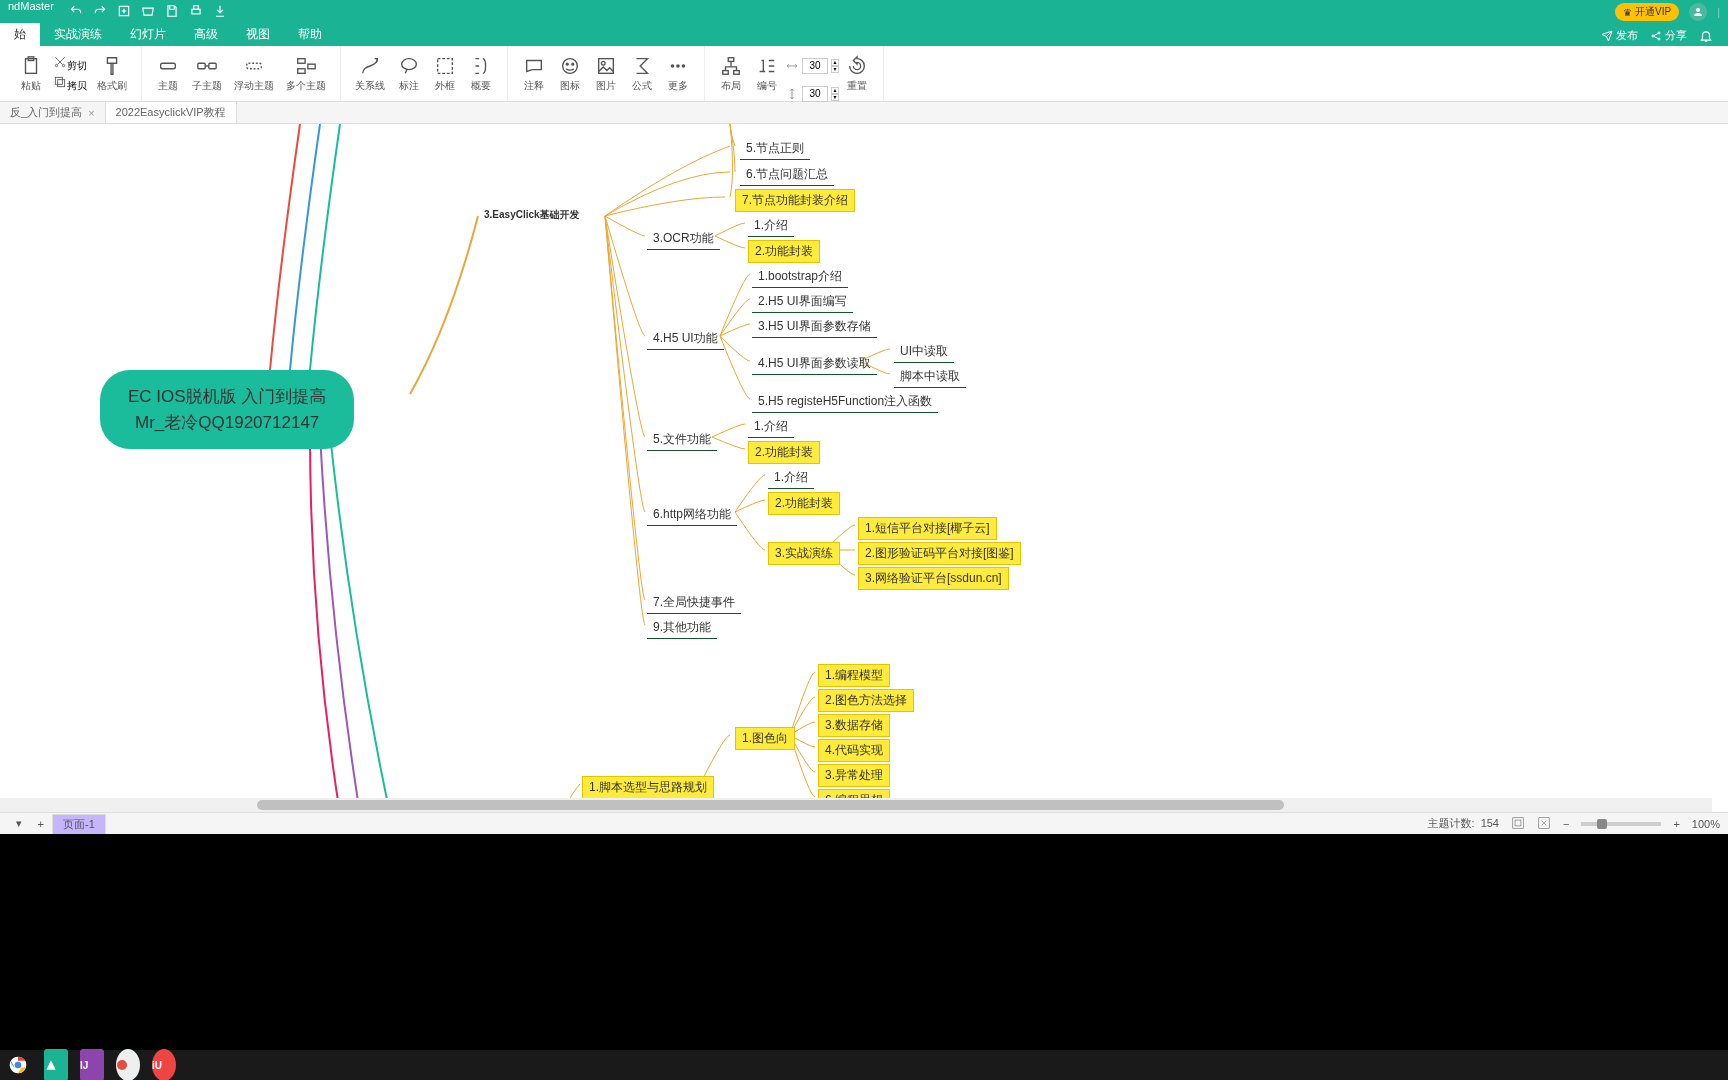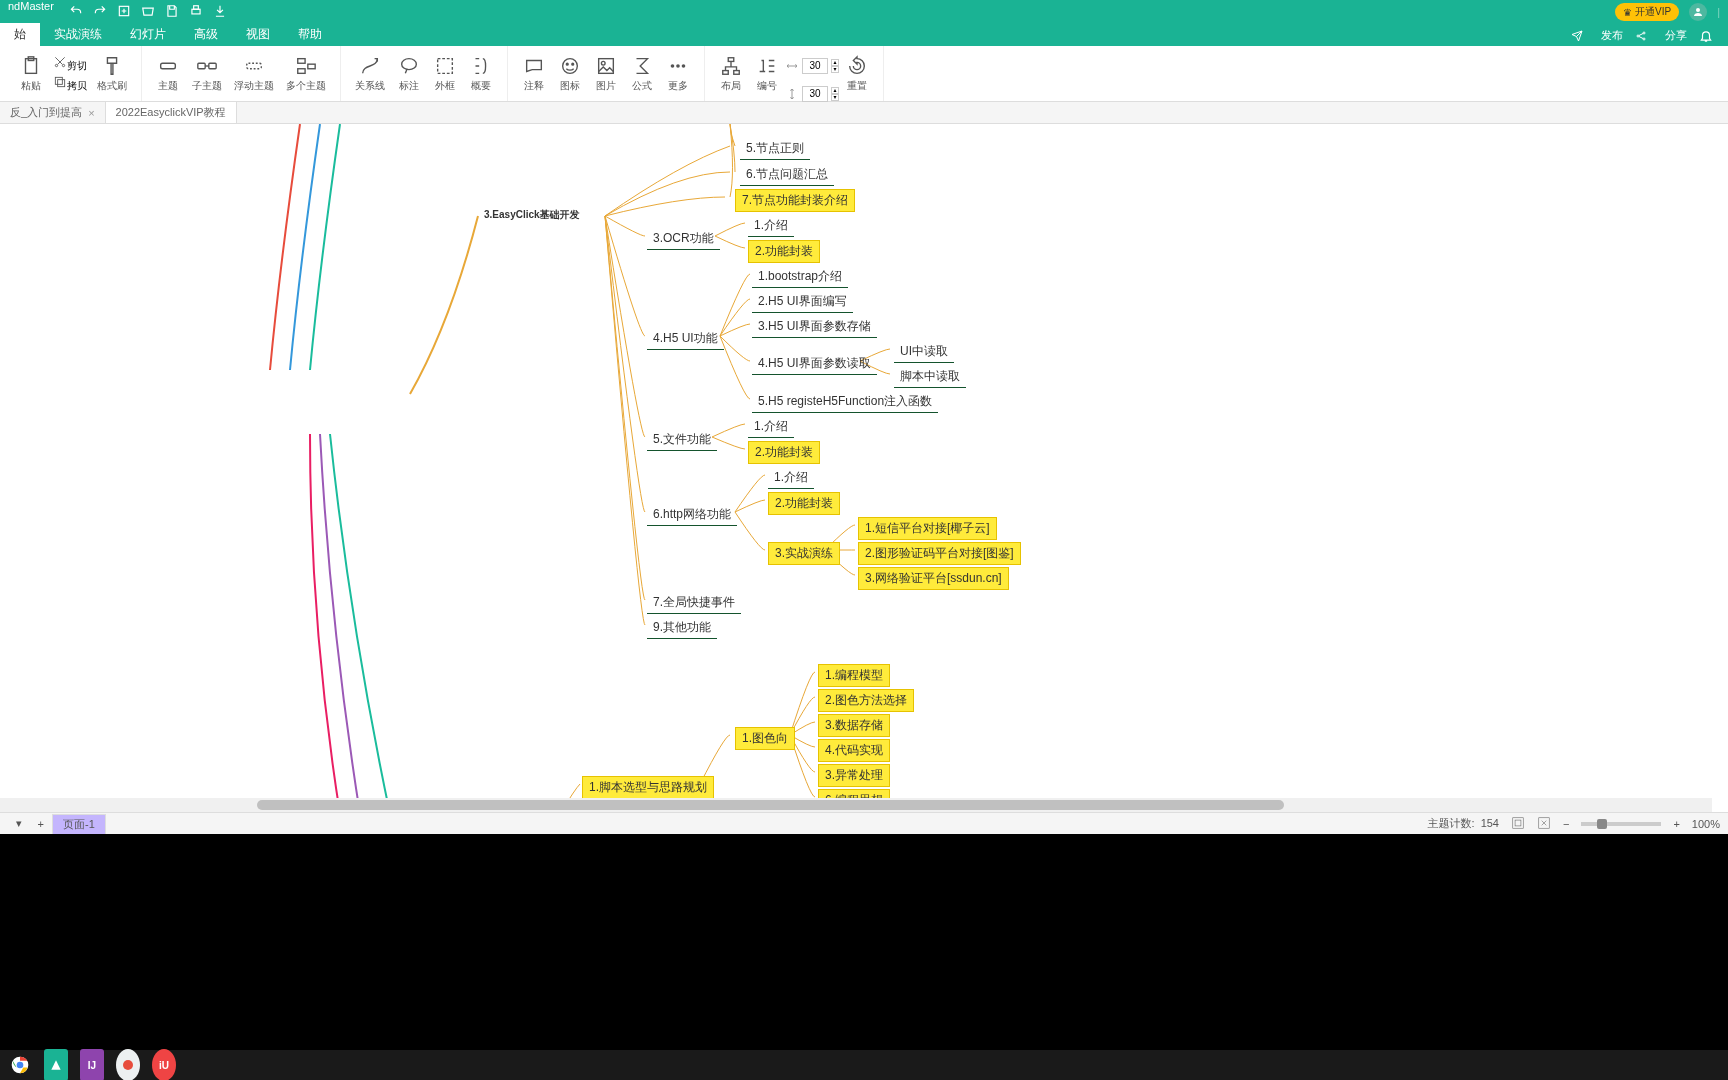--- a/index.html
+++ b/index.html
@@ -12,21 +12,21 @@
 .qat svg { width: 14px; height: 14px; }
 .title-bar-right { margin-left: auto; display: flex; align-items: center; gap: 10px; }
 .vip-btn { background: #ffc107; color: #333; padding: 2px 8px; border-radius: 10px; font-size: 10px; display: flex; align-items: center; gap: 3px; }
 .avatar { width: 18px; height: 18px; border-radius: 50%; background: #4db8a0; display: flex; align-items: center; justify-content: center; }
 
 
 .menu-bar { background: #1ab394; height: 22px; display: flex; align-items: flex-end; padding: 0 0 0 0; color: #fff; font-size: 12px; }
 .menu-item { padding: 3px 14px; cursor: pointer; }
 .menu-item.active { background: #fff; color: #333; }
 .menu-bar-right { margin-left: auto; display: flex; align-items: center; gap: 12px; padding-right: 15px; padding-bottom: 3px; }
-.menu-bar-right span { display: flex; align-items: center; gap: 18px; font-size: 11px; }
+.menu-bar-right span { display: flex; align-items: center; gap: 3px; font-size: 11px; }
 
 
 .toolbar { background: #fff; height: 56px; border-bottom: 1px solid #ddd; display: flex; align-items: center; padding: 0 5px; }
 .tool-group { display: flex; align-items: center; border-right: 1px solid #eee; padding: 0 8px; height: 100%; }
 .tool-btn { display: flex; flex-direction: column; align-items: center; justify-content: center; padding: 2px 6px; cursor: pointer; font-size: 10px; color: #555; gap: 2px; }
 .tool-btn-big { min-width: 36px; }
 .tool-btn svg { width: 22px; height: 22px; }
 .tool-btn-small { flex-direction: row; font-size: 10px; gap: 4px; padding: 1px 4px; }
 .tool-btn-small svg { width: 14px; height: 14px; }
 .tool-col { display: flex; flex-direction: column; gap: 0px; }
@@ -61,21 +61,21 @@
 .zoom-slider { width: 80px; height: 4px; background: #ccc; position: relative; }
 .zoom-thumb { position: absolute; left: 20%; top: -3px; width: 10px; height: 10px; background: #888; border-radius: 2px; }
 
 
 .h-scroll { position: absolute; bottom: 268px; left: 0; right: 16px; height: 14px; background: #f0f0f0; }
 .h-scroll-thumb { position: absolute; left: 15%; width: 60%; height: 10px; top: 2px; background: #c0c0c0; border-radius: 5px; }
 
 
 .blank-area { position: absolute; bottom: 30px; left: 0; right: 0; height: 216px; background: #000; }
 .taskbar { position: absolute; bottom: 0; left: 0; right: 0; height: 30px; background: #1a1a1a; display: flex; align-items: center; padding: 0 8px; gap: 12px; }
-.task-icon { width: 24px; height: 32px; display: flex; align-items: center; justify-content: center; border-radius: 3px; }
+.task-icon { width: 24px; height: 32px; display: flex; align-items: center; border-radius: 3px; }
 
 .sheet-ctrl { padding: 2px 8px; cursor: pointer; }
 </style>
 </head>
 <body>
 
 <div class="title-bar">
   <span class="app-name">ndMaster</span>
   <div class="qat">
     <span><svg viewBox="0 0 24 24" fill="none" stroke="#fff" stroke-width="2">
@@ -378,20 +378,24 @@
     <path d="M 560 690 Q 575 665 580 660" stroke="#e8a838" fill="none"></path>
     <path d="M 700 660 Q 725 611 730 611" stroke="#e8a838" fill="none"></path>
     <path d="M 790 611 Q 810 548 815 548" stroke="#e8a838" fill="none"></path>
     <path d="M 790 611 Q 810 573 815 573" stroke="#e8a838" fill="none"></path>
     <path d="M 790 611 Q 810 598 815 598" stroke="#e8a838" fill="none"></path>
     <path d="M 790 611 Q 810 623 815 623" stroke="#e8a838" fill="none"></path>
     <path d="M 790 611 Q 810 648 815 648" stroke="#e8a838" fill="none"></path>
     <path d="M 790 611 Q 810 673 815 673" stroke="#e8a838" fill="none"></path>
   </svg>
 
+  <div class="root-node">
+    <div>EC IOS脱机版 入门到提高</div>
+    <div>Mr_老冷QQ1920712147</div>
+  </div>
 
   <div class="node" style="left:478px;top:82px;font-weight:bold;font-size:10px">3.EasyClick基础开发</div>
 
   <div class="node plain" style="left:740px;top:14px">5.节点正则</div>
   <div class="node plain" style="left:740px;top:40px">6.节点问题汇总</div>
   <div class="node hl" style="left:735px;top:65px">7.节点功能封装介绍</div>
 
   <div class="node plain" style="left:647px;top:104px">3.OCR功能</div>
   <div class="node plain" style="left:748px;top:91px">1.介绍</div>
   <div class="node hl" style="left:748px;top:116px">2.功能封装</div>

